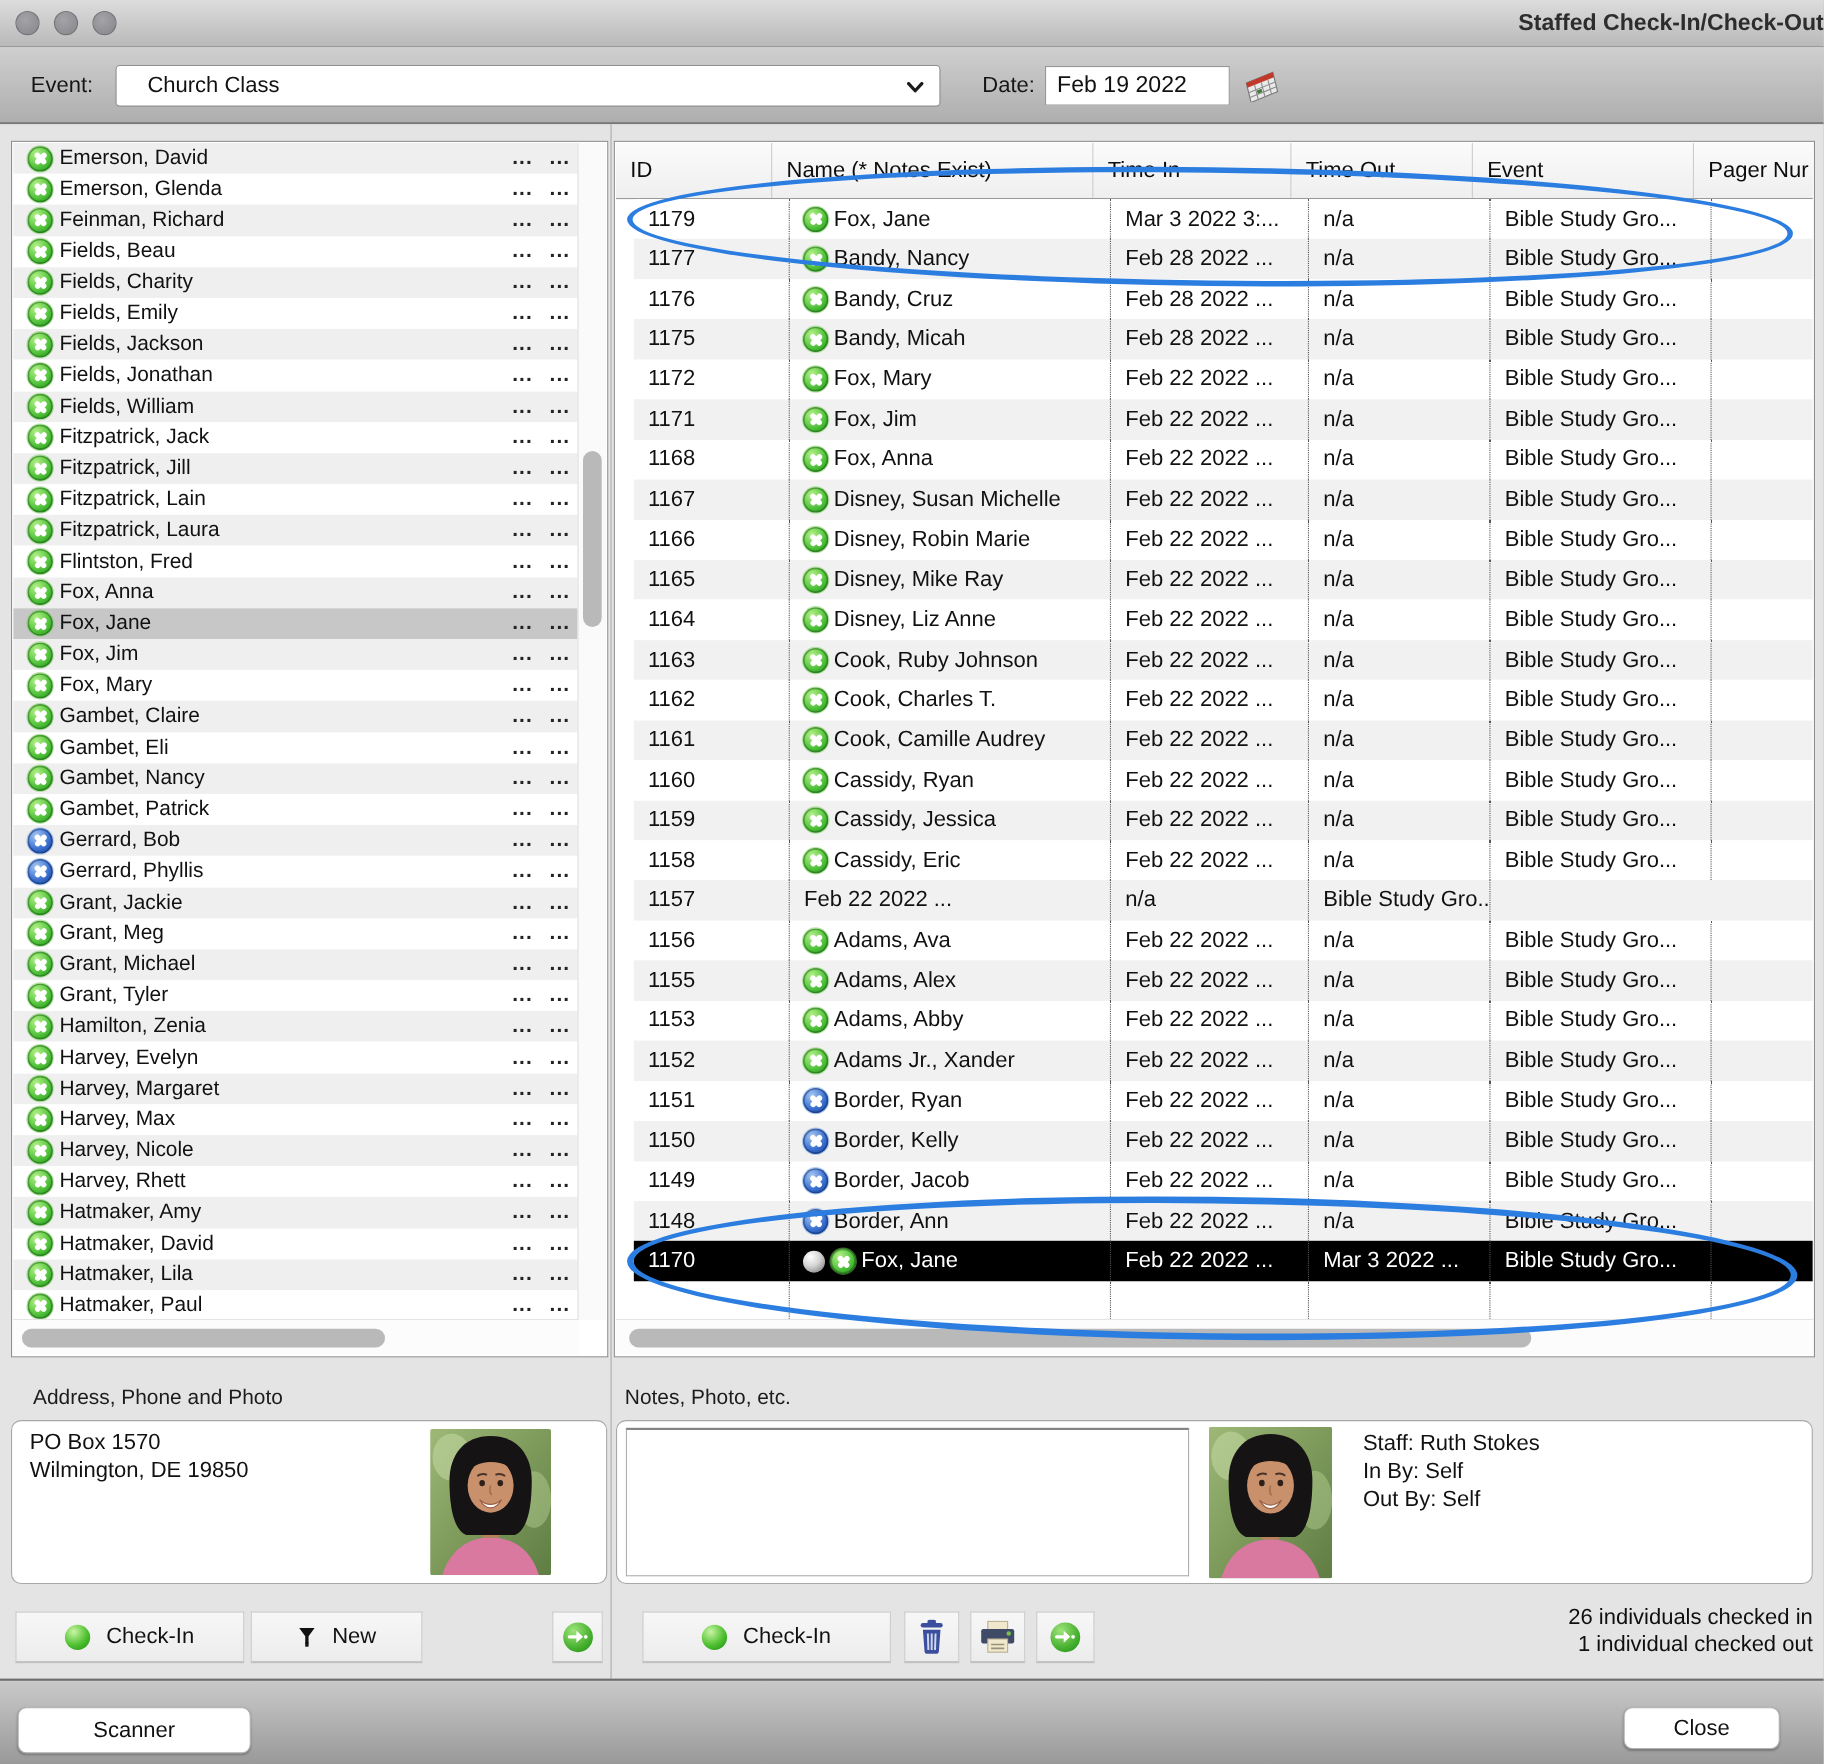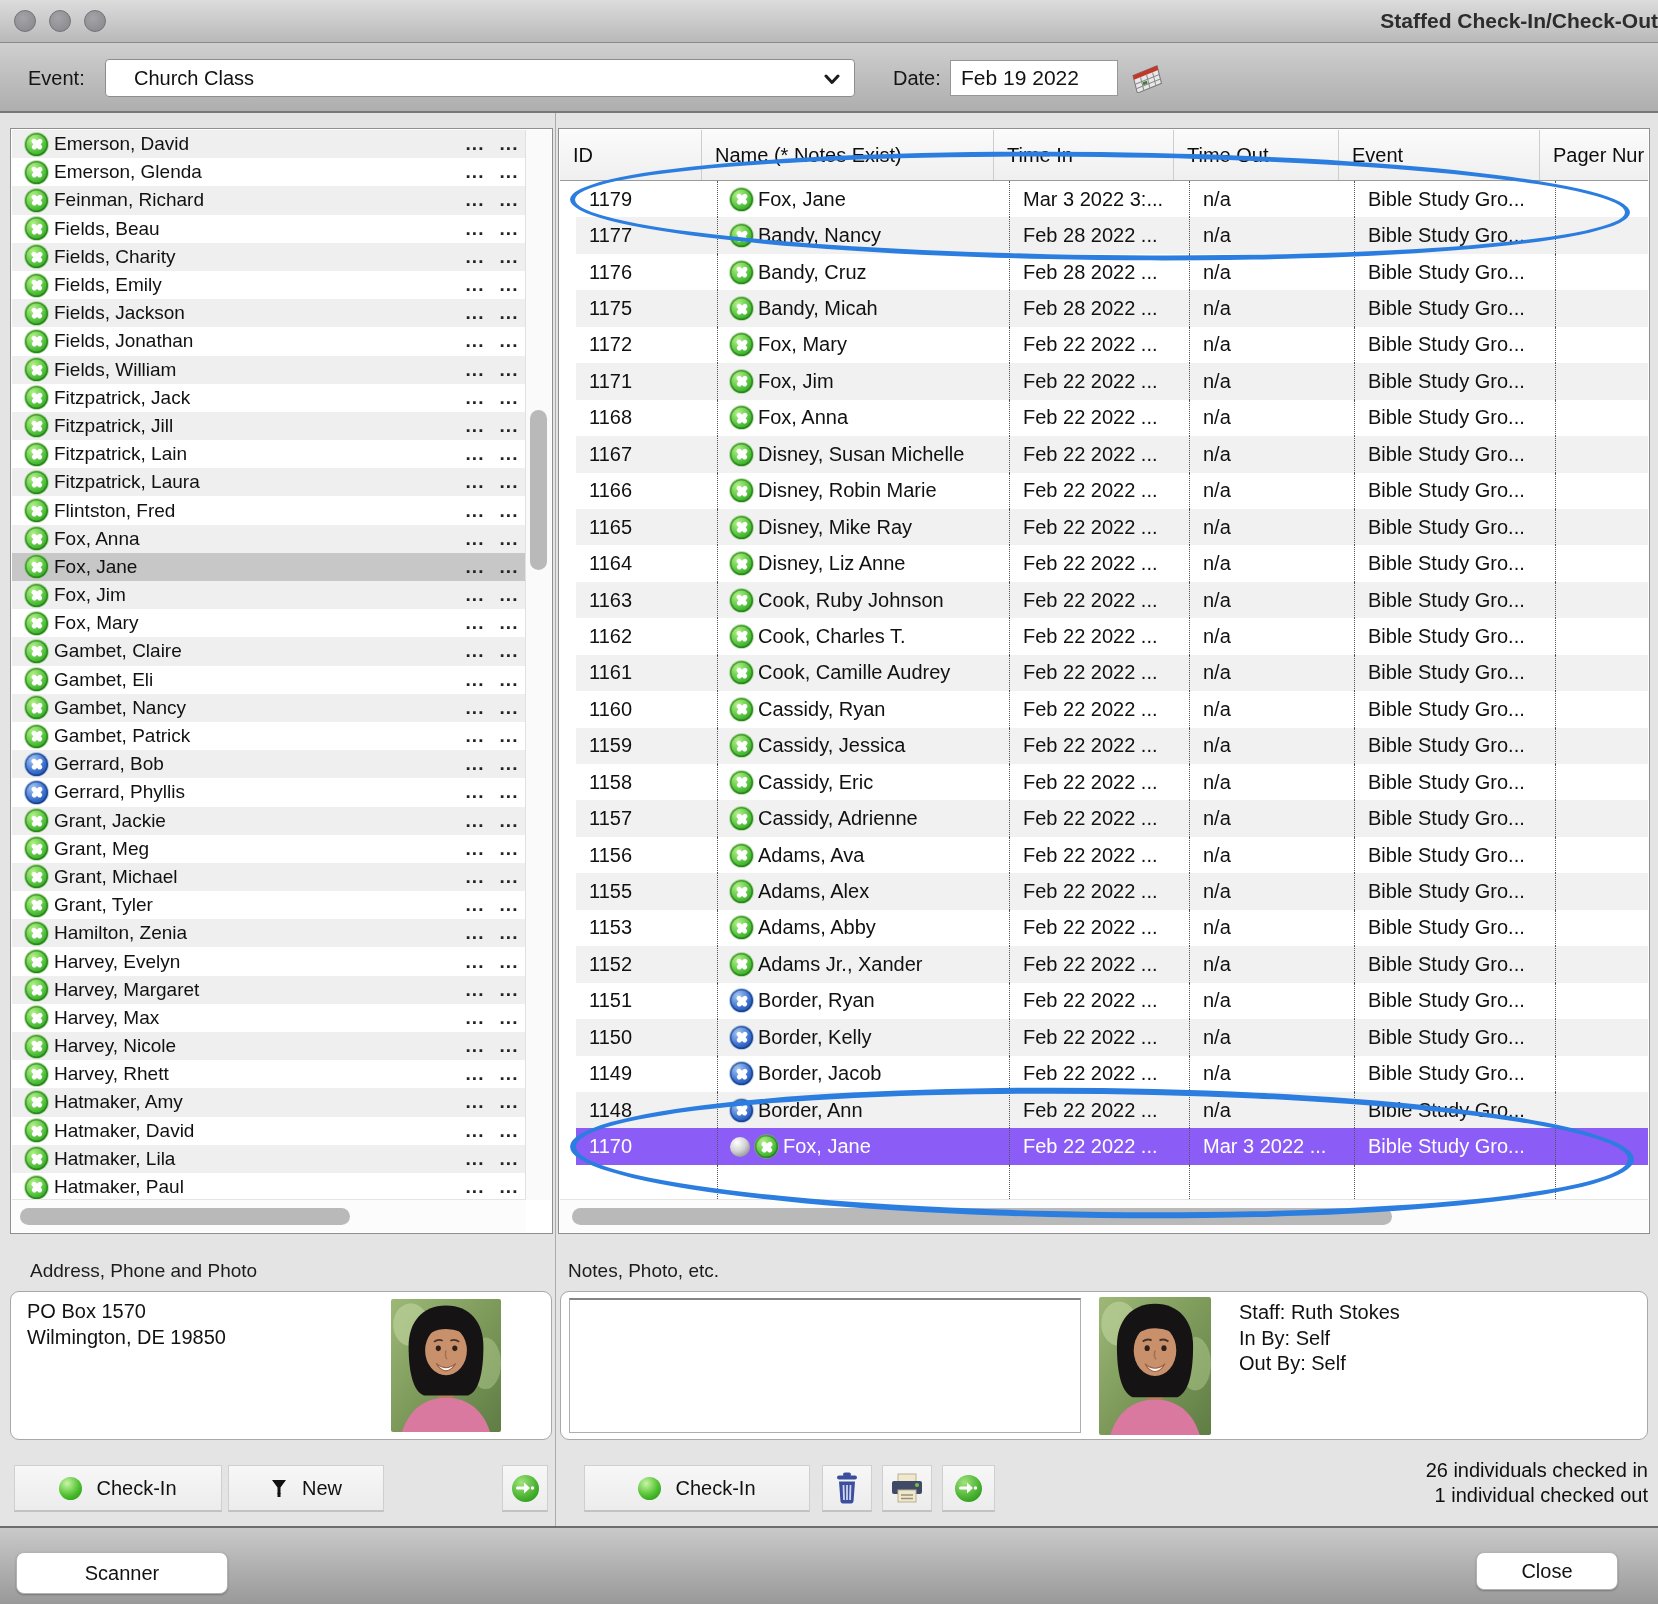--- a/index.html
+++ b/index.html
@@ -49,21 +49,21 @@
   
   .grid-cols{display:grid;grid-template-columns:142px 292px 180px 165px 201px 1fr;}
   .tbl-header{position:absolute;left:1px;right:1px;top:1px;height:51px;
     background:linear-gradient(#fbfbfb,#efefef);border-bottom:1px solid #9a9a9a;box-sizing:border-box;}
   .tbl-header .hcell{display:flex;align-items:center;padding-left:13px;font-size:20px;color:#0d0d0d;
     border-right:1px solid #cdcdcd;white-space:nowrap;overflow:hidden;box-sizing:border-box;}
   .tbl-header .hcell:last-child{border-right:none;}
   .tbl-rows{position:absolute;left:1px;right:1px;top:52px;bottom:33px;overflow:hidden;margin-left:16px;}
   .tbl-row{height:36.45px;background:#fff;}
   .tbl-row.alt{background:#f1f1f1;}
-  .tbl-row.selected{background:#8b5cf6;color:#fff;}
+  .tbl-row.selected{background:#000000;color:#fff;}
   .tcell{display:flex;align-items:center;padding-left:13px;font-size:20px;white-space:nowrap;overflow:hidden;
     border-right:1px dotted #555;box-sizing:border-box;}
   .tcell:last-child{border-right:none;}
   .tcell.namecell{padding-left:12px;gap:5px;}
   .tbl-empty{height:40px;background:#fff;}
   .tbl-empty .tcell{height:100%;}
   
   .xicon{position:relative;width:23px;height:23px;border-radius:50%;flex:0 0 auto;}
   .xicon.green{background:radial-gradient(circle at 35% 30%,#b4f188,#52c23c 55%,#1f8c1a 95%);
     box-shadow:inset 0 0 0 1.5px rgba(20,90,10,.45),0 0 0 1px rgba(120,200,90,.5);}
@@ -753,27 +753,20 @@
               </span>
               <span>Cassidy, Eric</span>
             </div>
             <div class="tcell">Feb 22 2022 ...</div>
             <div class="tcell">n/a</div>
             <div class="tcell">Bible Study Gro...</div>
             <div class="tcell"></div>
           </div>
           <div class="tbl-row grid-cols alt">
             <div class="tcell">1157</div>
-            <div class="tcell namecell">
-              <span class="xicon green">
-                <i class="b1"></i>
-                <i class="b2"></i>
-              </span>
-              <span>Cassidy, Adrienne</span>
-            </div>
             <div class="tcell">Feb 22 2022 ...</div>
             <div class="tcell">n/a</div>
             <div class="tcell">Bible Study Gro...</div>
             <div class="tcell"></div>
           </div>
           <div class="tbl-row grid-cols">
             <div class="tcell">1156</div>
             <div class="tcell namecell">
               <span class="xicon green">
                 <i class="b1"></i>

